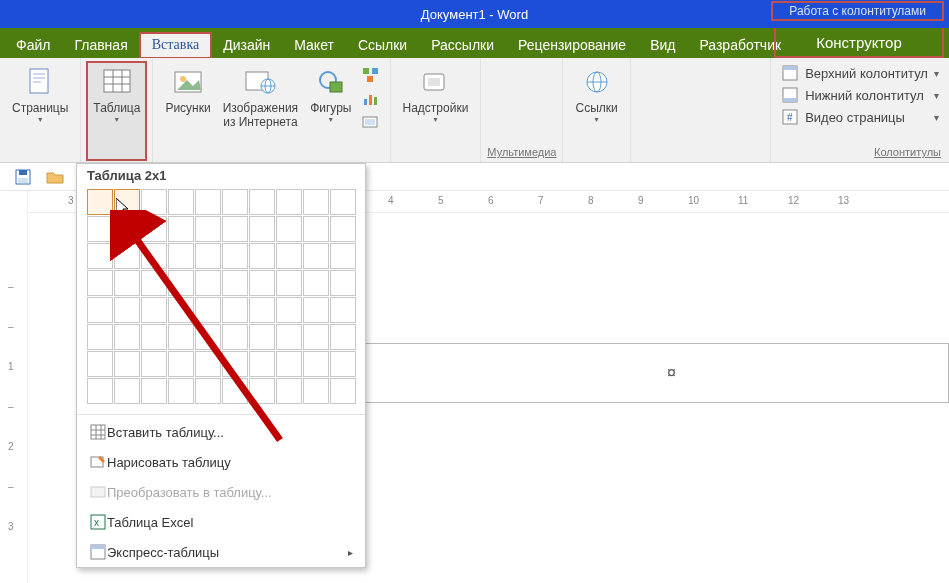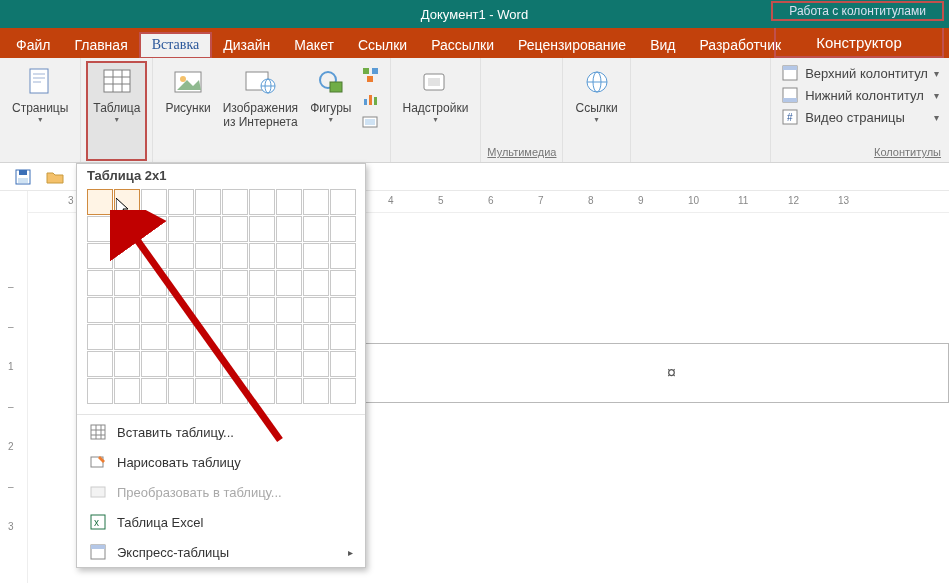--- a/index.html
+++ b/index.html
@@ -1,22 +1,22 @@
 <!DOCTYPE html>
 <html><head>
 <meta charset="utf-8">
 <style>
   * { margin: 0; padding: 0; box-sizing: border-box; font-family: "Segoe UI", Arial, sans-serif; }
   body { background: #fff; width: 949px; height: 583px; overflow: hidden; }
 
-  .titlebar { background: #0f766e; height: 28px; display: flex; align-items: center; color: #fff; font-size: 13px; position: relative; }
+  .titlebar { background: #1d4ed8; height: 28px; display: flex; align-items: center; color: #fff; font-size: 13px; position: relative; }
   .title-center { position: absolute; left: 50%; transform: translateX(-50%); white-space: nowrap; }
   .contextual-group { position: absolute; right: 5px; top: 1px; border: 2px solid #c0504d; padding: 1px 16px; font-size: 12px; color: #d6e1f0; }
 
-  .tabbar { background: #c2410c; height: 30px; display: flex; align-items: flex-end; padding-left: 4px; }
+  .tabbar { background: #4d7c0f; height: 30px; display: flex; align-items: flex-end; padding-left: 4px; }
   .tab { color: #fff; font-size: 14px; padding: 5px 12px 6px; cursor: pointer; line-height: 1; }
   .tab.active { background: #f1f1f1; color: #2b579a; font-family: Liberation Serif, serif; }
   .tab.highlighted { outline: 2px solid #c0504d; outline-offset: -1px; }
   .contextual-wrap { position: absolute; right: 5px; top: 28px; height: 30px; border-left: 2px solid #c0504d; border-right: 2px solid #c0504d; border-bottom: 2px solid #c0504d; width: 170px; display: flex; align-items: center; justify-content: center; color: #fff; font-size: 15px; }
 
   .ribbon { background: #f1f1f1; height: 105px; border-bottom: 1px solid #d4d4d4; display: flex; position: relative; }
   .ribbon-group { display: flex; flex-direction: column; align-items: center; padding: 4px 6px 2px; border-right: 1px solid #e1e1e1; }
   .big-buttons { display: flex; flex: 1; }
   .big-btn { display: flex; flex-direction: column; align-items: center; padding: 4px 6px; font-size: 12px; color: #444; cursor: pointer; }
   .big-btn .icon { width: 32px; height: 32px; margin-bottom: 3px; display: flex; align-items: center; justify-content: center; }
@@ -41,21 +41,21 @@
   .doc-shadow { position:absolute; left:48px; top:130px; right:0; height:60px; border:1px solid #b9b9b9; background:#fff; display:flex; align-items:center; }
   .doc-mark { margin-left: 590px; font-size: 16px; color:#555; }
 
   
   .table-dropdown { position:absolute; left:76px; top:163px; width:290px; background:#fff; border:1px solid #c6c6c6; box-shadow: 2px 3px 6px rgba(0,0,0,.25); z-index: 50; font-size: 13px; color:#333; }
   .td-title { padding: 4px 10px 6px; font-weight: bold; color:#444; }
   .td-grid { display:grid; grid-template-columns: repeat(10, 26px); grid-template-rows: repeat(8, 26px); gap:1px; padding: 0 10px 8px; }
   .td-cell { border:1px solid #c8c8c8; background:#fff; cursor:pointer; }
   .td-cell.sel { border:1px solid #d08b3f; background:#fff4e5; }
   .td-sep { height:1px; background:#e3e3e3; margin:2px 0; }
-  .td-item { display:flex; align-items:center; gap:10px; padding:6px 12px; cursor:pointer; }
+  .td-item { display:flex; align-items:center; padding:6px 12px; cursor:pointer; }
   .td-item.disabled { color:#a9a9a9; cursor:default; }
   .td-item .chev { margin-left:auto; font-size:10px; color:#555; }
   .td-icon { width:18px; height:18px; display:flex; align-items:center; justify-content:center; }
 
   
   .arrow { position:absolute; z-index:60; pointer-events:none; }
 
   
   svg { display:block; }
 </style>

